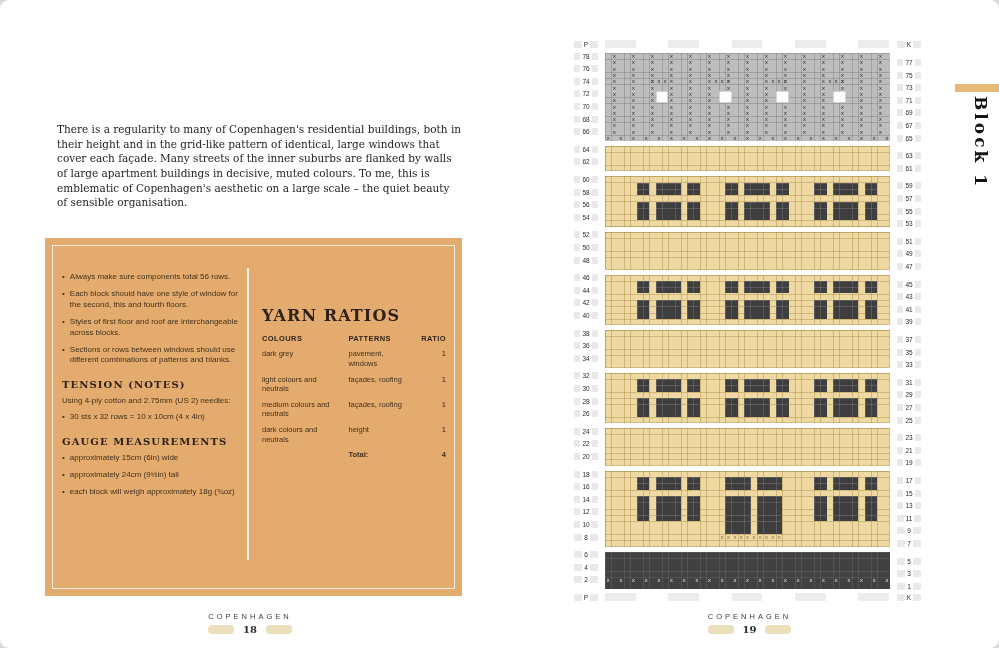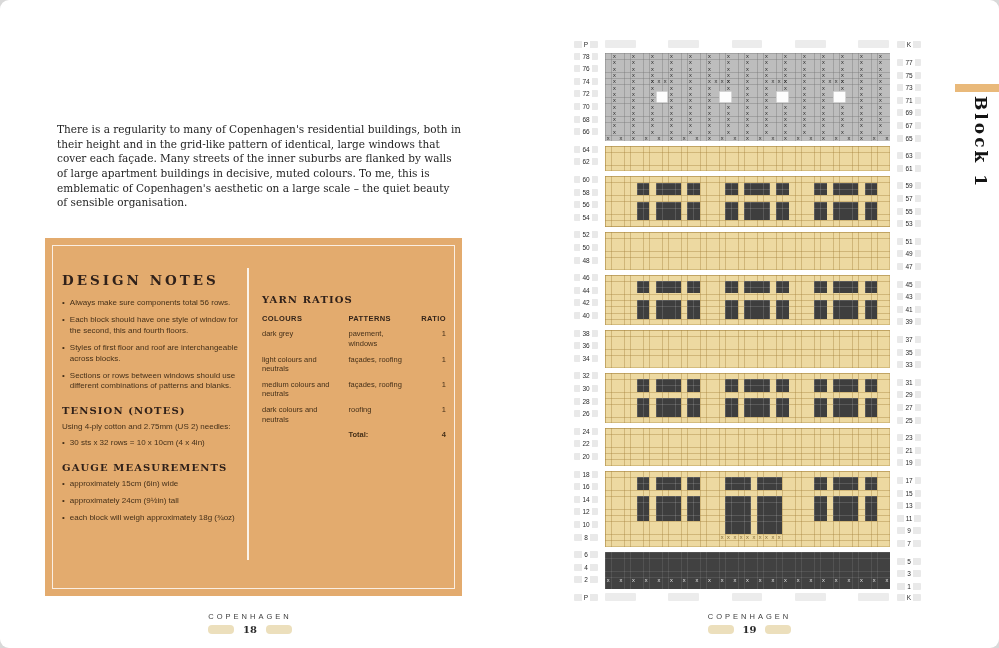--- a/index.html
+++ b/index.html
@@ -16,21 +16,21 @@
     font-family:"DejaVu Serif",serif;font-size:10.5px;line-height:1.4;color:#242424;}
 
   .notes-box{position:absolute;left:45px;top:238px;width:417px;height:358px;background:#e3ab6e;}
   .notes-box::after{content:"";position:absolute;inset:7px;border:1px solid rgba(255,255,255,.8);pointer-events:none;}
   .box-divider{position:absolute;left:202px;top:30px;width:2px;height:292px;background:rgba(255,255,255,.85);}
 
   .col-left{position:absolute;left:17px;top:34px;width:178px;}
   .col-right{position:absolute;left:217px;top:52px;width:184px;}
   .h-design{margin:0 0 10px 0;font-family:"DejaVu Serif",serif;font-weight:bold;font-size:13.5px;letter-spacing:3px;color:#30211a;}
   .h-sub{margin:13px 0 6px 0;font-family:"DejaVu Serif",serif;font-weight:bold;font-size:10px;letter-spacing:1.1px;color:#30211a;}
-  .h-yarn{margin:4px 0 9px 0;font-family:"DejaVu Serif",serif;font-weight:bold;font-size:10px;letter-spacing:1.1px;color:#30211a;}
+  .h-yarn{margin:16px 0 9px 0;font-family:"DejaVu Serif",serif;font-weight:bold;font-size:16px;letter-spacing:1.1px;color:#30211a;}
   .blist{list-style:none;margin:0;padding:0;}
   .blist li{display:flex;margin:0 0 6.5px 0;font-size:8px;line-height:1.33;color:#453019;}
   .blist .dot{margin-right:5px;color:#453019;}
   .gauge-intro{margin:0 0 6px 0;font-size:8px;line-height:1.3;color:#453019;}
 
   .yr-row{display:flex;margin-bottom:6.5px;font-size:7.5px;line-height:1.25;color:#453019;}
   .yr-head{font-weight:bold;letter-spacing:.4px;color:#33241a;margin-bottom:6px;}
   .yr-c0{width:47%;padding-right:4px;box-sizing:border-box;}
   .yr-c1{width:37%;padding-right:4px;box-sizing:border-box;}
   .yr-c2{width:16%;text-align:right;}
@@ -83,21 +83,20 @@
 
 <div class="spread">
 
   <div class="page left-page">
     <p class="intro">There is a regularity to many of Copenhagen's residential buildings, both in their height and in the grid-like pattern of identical, large windows that cover each façade. Many streets of the inner suburbs are flanked by walls of large apartment buildings in decisive, muted colours. To me, this is emblematic of Copenhagen's aesthetic on a large scale – the quiet beauty of sensible organisation.</p>
 
     <div class="notes-box">
       <div class="box-divider"></div>
 
       <div class="col-left">
-        <h2 class="h-design">DESIGN NOTES</h2>
         <ul class="blist" id="design-bullets">
             <li>
               <span class="dot">•</span>
               <span>Always make sure components total 56 rows.</span>
             </li>
             <li>
               <span class="dot">•</span>
               <span>Each block should have one style of window for the second, this and fourth floors.</span>
             </li>
             <li>
@@ -154,21 +153,21 @@
               <div class="yr-c1">façades, roofing</div>
               <div class="yr-c2">1</div>
             </div>
             <div class="yr-row">
               <div class="yr-c0">medium colours and neutrals</div>
               <div class="yr-c1">façades, roofing</div>
               <div class="yr-c2">1</div>
             </div>
             <div class="yr-row">
               <div class="yr-c0">dark colours and neutrals</div>
-              <div class="yr-c1">roofing</div>
+              <div class="yr-c1">height</div>
               <div class="yr-c2">1</div>
             </div>
             <div class="yr-row yr-total">
               <div class="yr-c0"></div>
               <div class="yr-c1">Total:</div>
               <div class="yr-c2">4</div>
             </div>
           </div>
       </div>
     </div>

